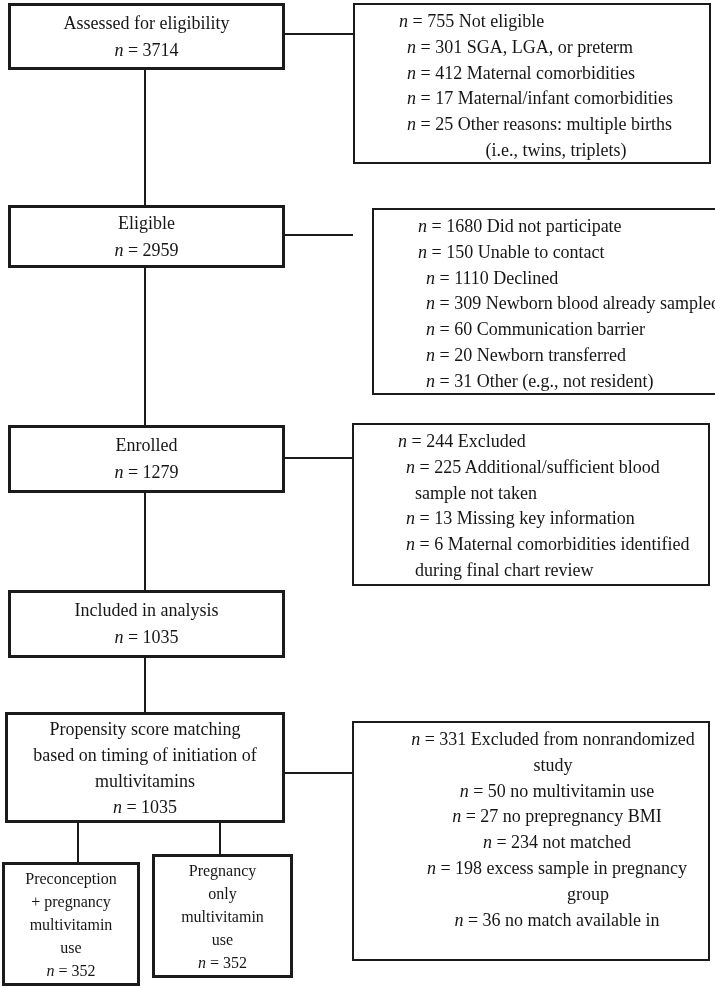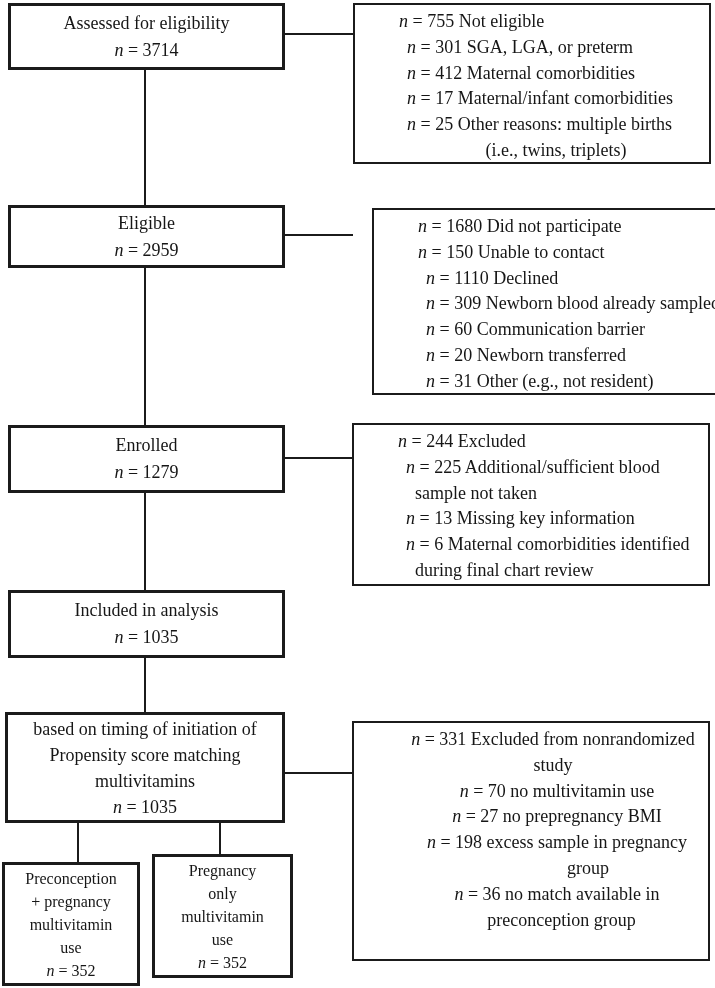--- a/index.html
+++ b/index.html
@@ -69,22 +69,22 @@
     <div>Enrolled</div>
     <div class="nl">n = 1279</div>
   </div>
 
   <div class="mbox" style="left:8px; top:590px; width:277px; height:68px;">
     <div>Included in analysis</div>
     <div class="nl">n = 1035</div>
   </div>
 
   <div class="mbox multi" style="left:5px; top:712px; width:280px; height:111px;">
+    <div>Propensity score matching</div>
     <div>based on timing of initiation of</div>
-    <div>Propensity score matching</div>
     <div>multivitamins</div>
     <div class="nl">n = 1035</div>
   </div>
 
   <div class="mbox bbox" style="left:2px; top:862px; width:138px; height:124px;">
     <div>Preconception</div>
     <div>+ pregnancy</div>
     <div>multivitamin</div>
     <div>use</div>
     <div class="nl">n = 352</div>
@@ -122,21 +122,21 @@
     <div class="i1 nl">n = 225 Additional/sufficient blood</div>
     <div class="i2">sample not taken</div>
     <div class="i1 nl">n = 13 Missing key information</div>
     <div class="i1 nl">n = 6 Maternal comorbidities identified</div>
     <div class="i2">during final chart review</div>
   </div>
 
   <div class="sbox" style="left:352px; top:721px; width:358px; height:240px;text-align:center;">
     <div class="i0 nl">n = 331 Excluded from nonrandomized</div>
     <div class="i0">study</div>
-    <div class="i1 nl">n = 70 no multivitamin use</div>
+    <div class="i1 nl">n = 50 no multivitamin use</div>
     <div class="i1 nl">n = 27 no prepregnancy BMI</div>
+    <div class="i1 nl">n = 234 not matched</div>
     <div class="i1 nl">n = 198 excess sample in pregnancy</div>
     <div class="i3">group</div>
     <div class="i1 nl">n = 36 no match available in</div>
-    <div class="i2">preconception group</div>
   </div>
 
 </div>
 
 </body></html>

